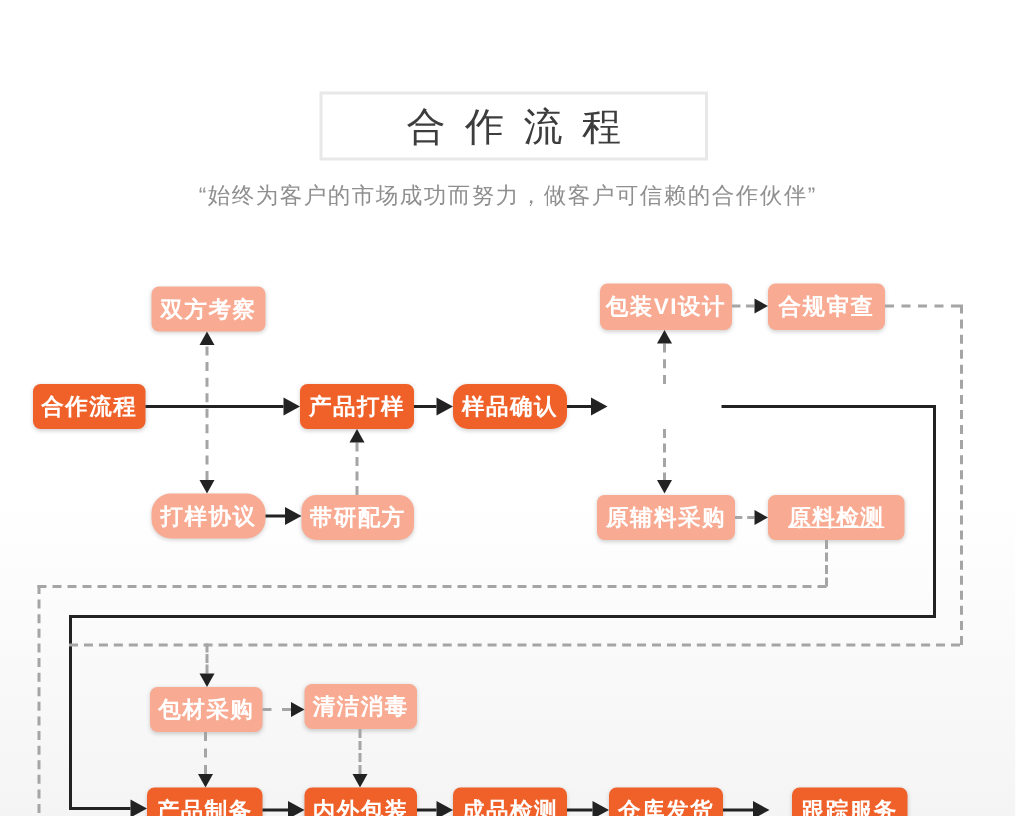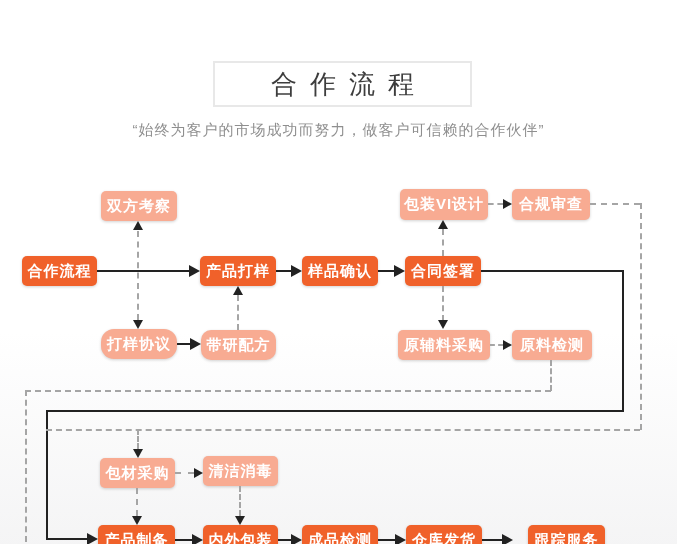--- a/index.html
+++ b/index.html
@@ -14,29 +14,29 @@
             font-size:15px;color:#8f8f8f;letter-spacing:1px;}
   
   .node{position:absolute;border-radius:5px;color:#fff;font-size:15px;font-weight:bold;
         display:flex;align-items:center;justify-content:center;letter-spacing:1px;
         box-shadow:0 1px 3px rgba(0,0,0,.18);white-space:nowrap;}
   .dark{background:#f0612a;}
   .light{background:#f8ab92;}
   
   .n-qiatan{left:22px;top:208px;width:75px;height:30px;}
   .n-dayang{left:200px;top:208px;width:76px;height:30px;}
-  .n-queren{left:302px;top:208px;width:76px;height:30px;}
+  .n-queren{left:302px;top:208px;width:76px;height:30px;border-radius:10px;}
   .n-qianshu{left:405px;top:208px;width:76px;height:30px;}
   .n-kaocha{left:101px;top:143px;width:76px;height:30px;}
   .n-xieyi{left:101px;top:281px;width:76px;height:30px;border-radius:13px;}
   .n-peifang{left:201px;top:282px;width:75px;height:30px;border-radius:10px;}
   .n-vi{left:400px;top:141px;width:88px;height:31px;}
   .n-hegui{left:512px;top:141px;width:78px;height:31px;}
   .n-yuanfuliao{left:398px;top:282px;width:92px;height:30px;}
-  .n-yuanliao{left:512px;top:282px;width:80px;height:30px;}
+  .n-yuanliao{left:512px;top:282px;width:91px;height:30px;text-decoration:underline;}
   .n-baocai{left:100px;top:410px;width:75px;height:30px;}
   .n-qingjie{left:203px;top:408px;width:75px;height:30px;}
   .n-zhibei{left:98px;top:477px;width:77px;height:31px;}
   .n-neiwai{left:203px;top:477px;width:75px;height:31px;}
   .n-chengpin{left:302px;top:477px;width:76px;height:31px;}
   .n-cangku{left:406px;top:477px;width:76px;height:31px;}
   .n-genzong{left:528px;top:477px;width:77px;height:31px;}
   
   .hl{position:absolute;height:2px;background:#222;}
   .vl{position:absolute;width:2px;background:#222;}
@@ -54,21 +54,20 @@
 <div class="canvas">
 
   <div class="title-box">
     <span class="title-text">合作流程</span>
   </div>
   <div class="subtitle">“始终为客户的市场成功而努力，做客户可信赖的合作伙伴”</div>
 
   <div class="node dark n-qiatan">合作流程</div>
   <div class="node dark n-dayang">产品打样</div>
   <div class="node dark n-queren">样品确认</div>
-  <div class="node dark n-qianshu">合同签署</div>
 
   <div class="node light n-kaocha">双方考察</div>
   <div class="node light n-xieyi">打样协议</div>
   <div class="node light n-peifang">带研配方</div>
   <div class="node light n-vi">包装VI设计</div>
   <div class="node light n-hegui">合规审查</div>
   <div class="node light n-yuanfuliao">原辅料采购</div>
   <div class="node light n-yuanliao">原料检测</div>
   <div class="node light n-baocai">包材采购</div>
   <div class="node light n-qingjie">清洁消毒</div>

